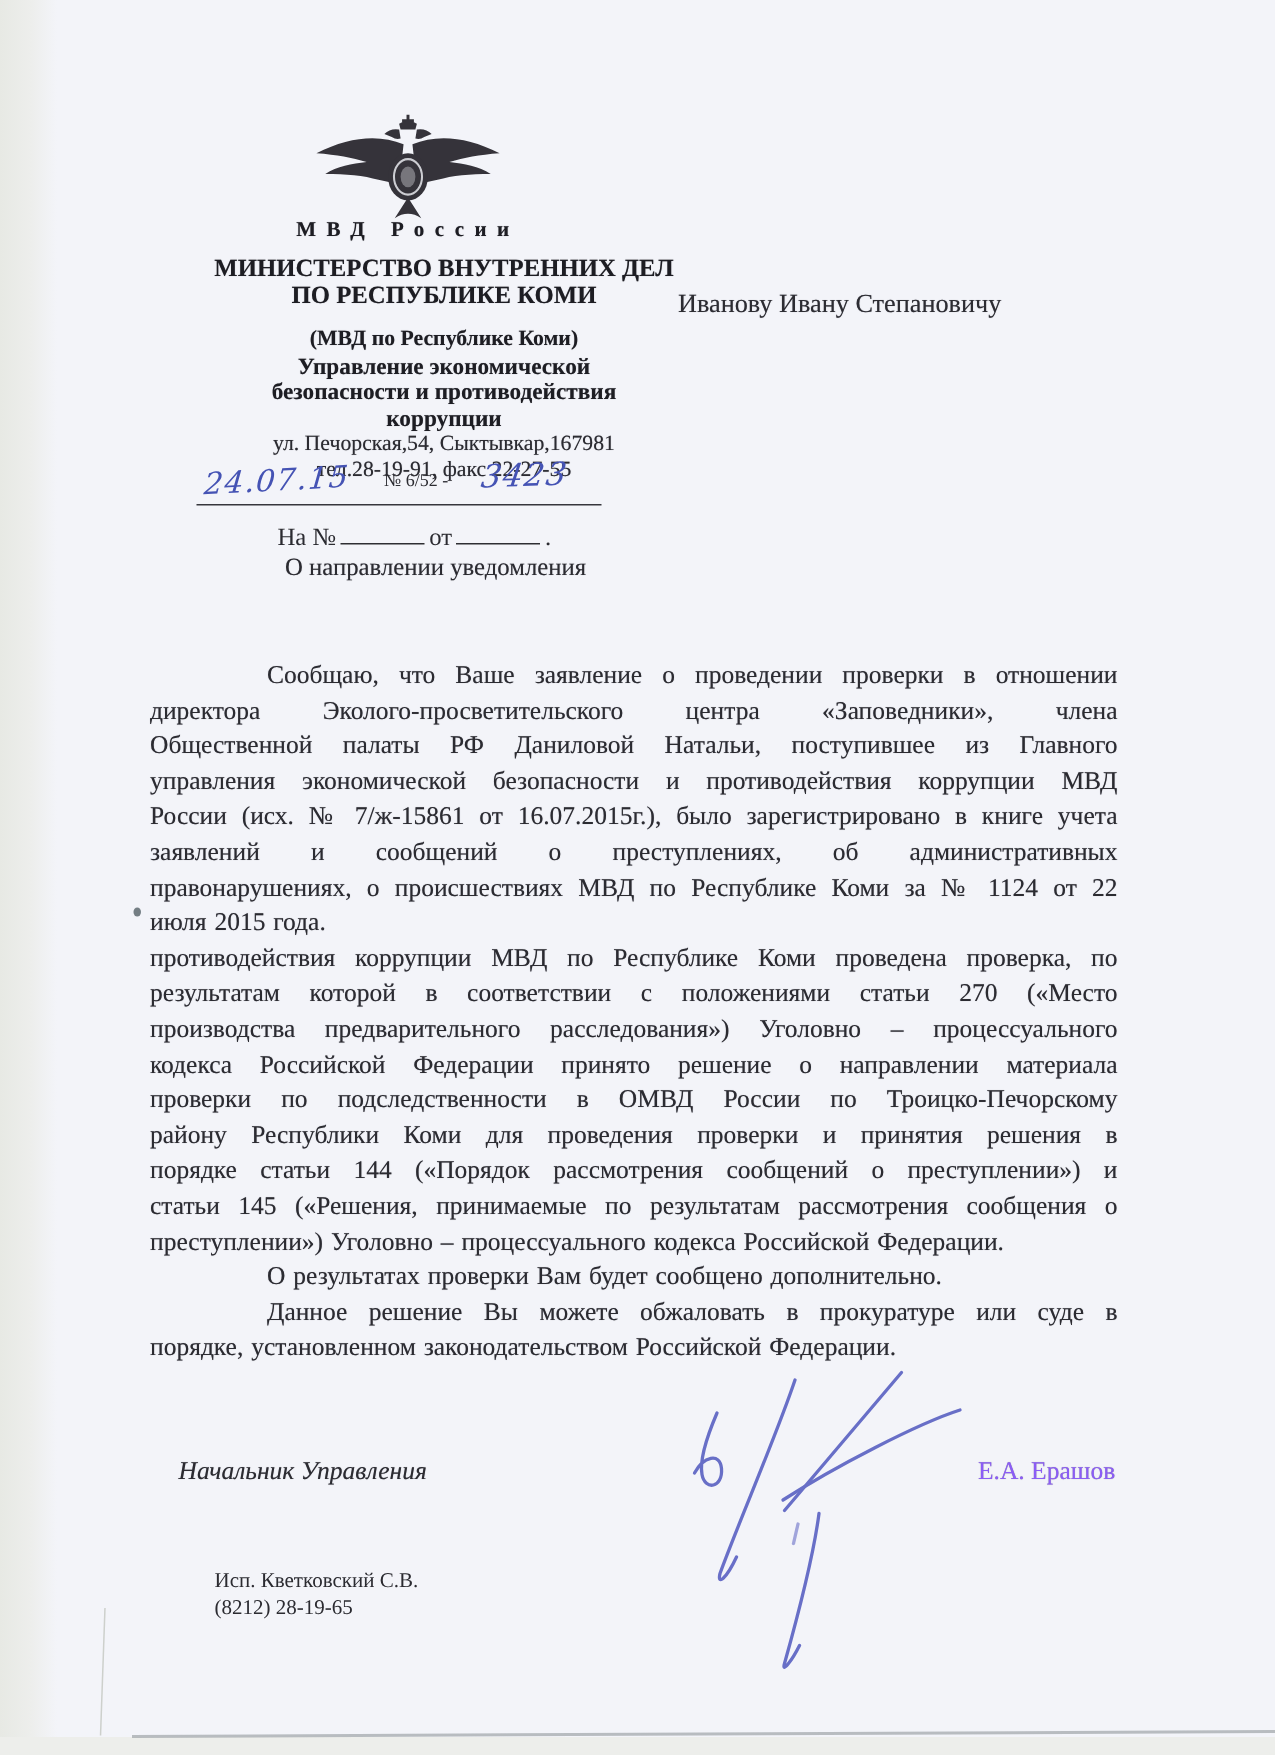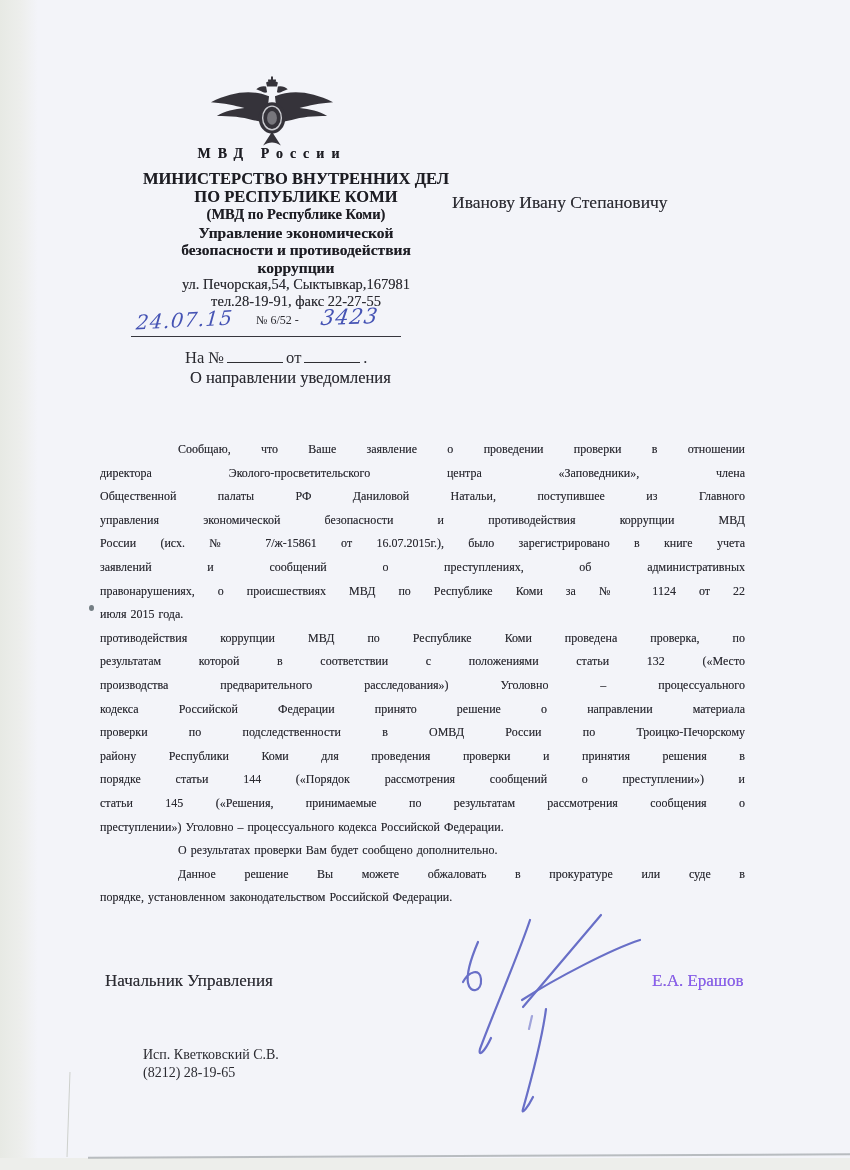--- a/index.html
+++ b/index.html
@@ -23,21 +23,21 @@
 
   
   .emblem { position:absolute; left:207px; top:76px; width:130px; height:72px; }
   .emblem-caption { position:absolute; left:150px; top:146px; width:244px;
     text-align:center; font-weight:bold; font-size:14px; letter-spacing:7px;
     color:#1d1d23; text-shadow:0 0 .5px rgba(30,30,40,.55); }
   .org-block { position:absolute; left:134px; top:170px; width:324px; text-align:center;
     color:#1d1d23; text-shadow:0 0 .5px rgba(30,30,40,.5); }
   .org-line { font-weight:bold; font-size:15.5px; line-height:17.5px; }
   .org-line.l0,.org-line.l1 { font-size:16.5px; line-height:18px; }
-  .org-line.l2 { font-size:14.5px; }
+  .org-line.l2 { font-size:14.5px;margin-top:12px; }
   .addr-line { font-size:14.5px; line-height:16.5px; font-weight:normal; color:#2b2b31; }
 
   .addressee { position:absolute; left:452px; top:192px; font-size:17.5px; color:#2c2c32;
     text-shadow:0 0 .5px rgba(40,40,55,.5); }
 
   
   .ref-underline { position:absolute; left:131px; top:312px; width:270px; height:24px;
     border-bottom:1.5px solid #36363d; }
   .hand { font-style:italic; color:#4553b4; font-family:"DejaVu Serif","Liberation Serif",serif;
     letter-spacing:1px; }
@@ -48,29 +48,29 @@
     transform:rotate(-2deg) skewX(-10deg); }
 
   .reply-row { position:absolute; left:185px; top:347px; font-size:16.5px; color:#2b2b31; }
   .blank { display:inline-block; width:56px; border-bottom:1px solid #2e2e33; height:15px;
     margin:0 3px; }
   .subject { position:absolute; left:190px; top:368px; font-size:16.5px; color:#2b2b31;
     text-shadow:0 0 .5px rgba(40,40,55,.45); }
 
   
   .body-text { position:absolute; left:100px; top:438px; width:645px;
-    font-size:12px; line-height:23.6px; color:#2b2b31;
+    font-size:17px; line-height:23.6px; color:#2b2b31;
     text-shadow:0 0 .5px rgba(40,40,55,.5); word-spacing:1px; }
   .bline { text-align:justify; text-align-last:justify; }
   .bline.first { text-indent:78px; }
   .bline.last { text-align-last:left; }
 
   
-  .sig-position { position:absolute; left:105px; top:971px; font-size:17px; color:#2b2b31;
-    text-shadow:0 0 .5px rgba(40,40,55,.5); }
+  .sig-position { position:absolute; left:119px; top:971px; font-size:17px; color:#2b2b31;
+    text-shadow:0 0 .5px rgba(40,40,55,.5);font-style:italic; }
   .sig-name { position:absolute; left:652px; top:971px; font-size:17px; color:#8b5cf6;
     text-shadow:0 0 .5px rgba(40,40,55,.5); }
   .autograph { position:absolute; left:420px; top:908px; width:240px; height:240px; }
 
   .footer { position:absolute; left:143px; top:1046px; font-size:14px; line-height:18px;
     color:#2b2b31; }
 </style>
 </head>
 <body>
 
@@ -132,21 +132,21 @@
         <div class="bline">директора Эколого-просветительского центра «Заповедники», члена</div>
         <div class="bline">Общественной палаты РФ Даниловой Натальи, поступившее из Главного</div>
         <div class="bline">управления экономической безопасности и противодействия коррупции МВД</div>
         <div class="bline">России (исх. № 7/ж-15861 от 16.07.2015г.), было зарегистрировано в книге учета</div>
         <div class="bline">заявлений и сообщений о преступлениях, об административных</div>
         <div class="bline">правонарушениях, о происшествиях МВД по Республике Коми за № 1124 от 22</div>
         <div class="bline last">июля 2015 года.</div>
       </div>
     <div>
         <div class="bline">противодействия коррупции МВД по Республике Коми проведена проверка, по</div>
-        <div class="bline">результатам которой в соответствии с положениями статьи 132 («Место</div>
+        <div class="bline">результатам которой в соответствии с положениями статьи 270 («Место</div>
         <div class="bline">производства предварительного расследования») Уголовно – процессуального</div>
         <div class="bline">кодекса Российской Федерации принято решение о направлении материала</div>
         <div class="bline">проверки по подследственности в ОМВД России по Троицко-Печорскому</div>
         <div class="bline">району Республики Коми для проведения проверки и принятия решения в</div>
         <div class="bline">порядке статьи 144 («Порядок рассмотрения сообщений о преступлении») и</div>
         <div class="bline">статьи 145 («Решения, принимаемые по результатам рассмотрения сообщения о</div>
         <div class="bline last">преступлении») Уголовно – процессуального кодекса Российской Федерации.</div>
       </div>
     <div>
         <div class="bline first last">О результатах проверки Вам будет сообщено дополнительно.</div>

